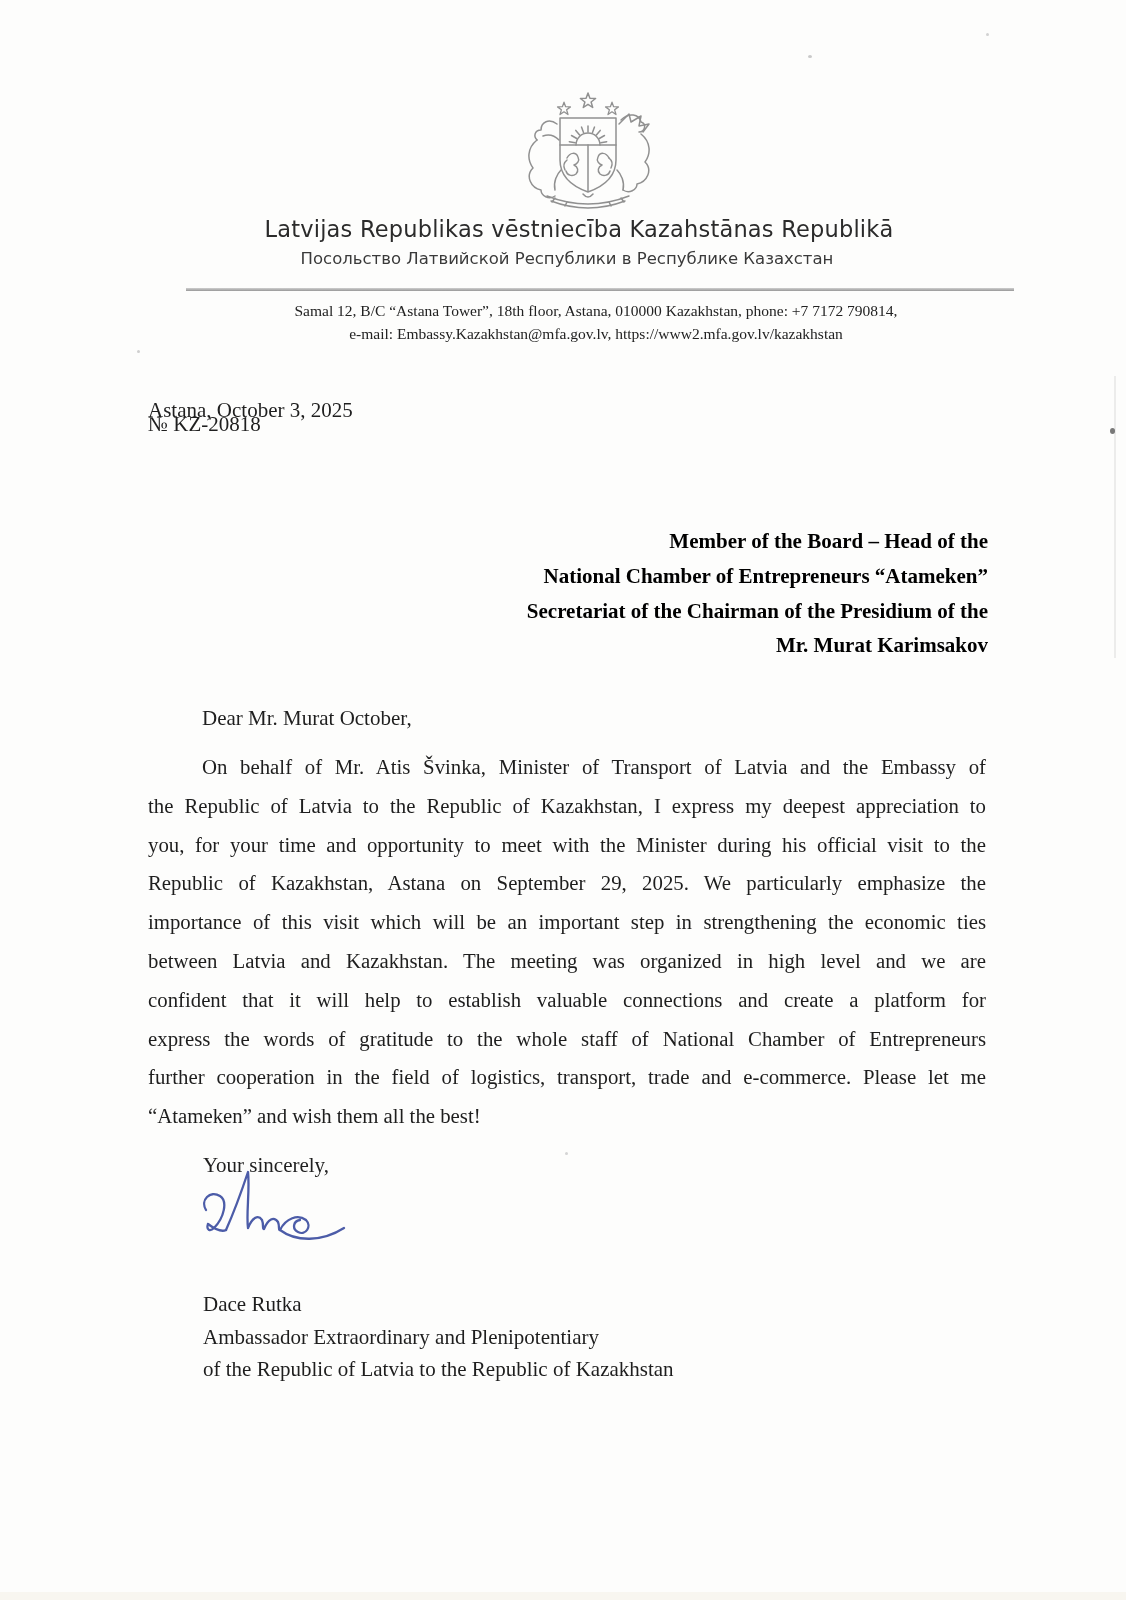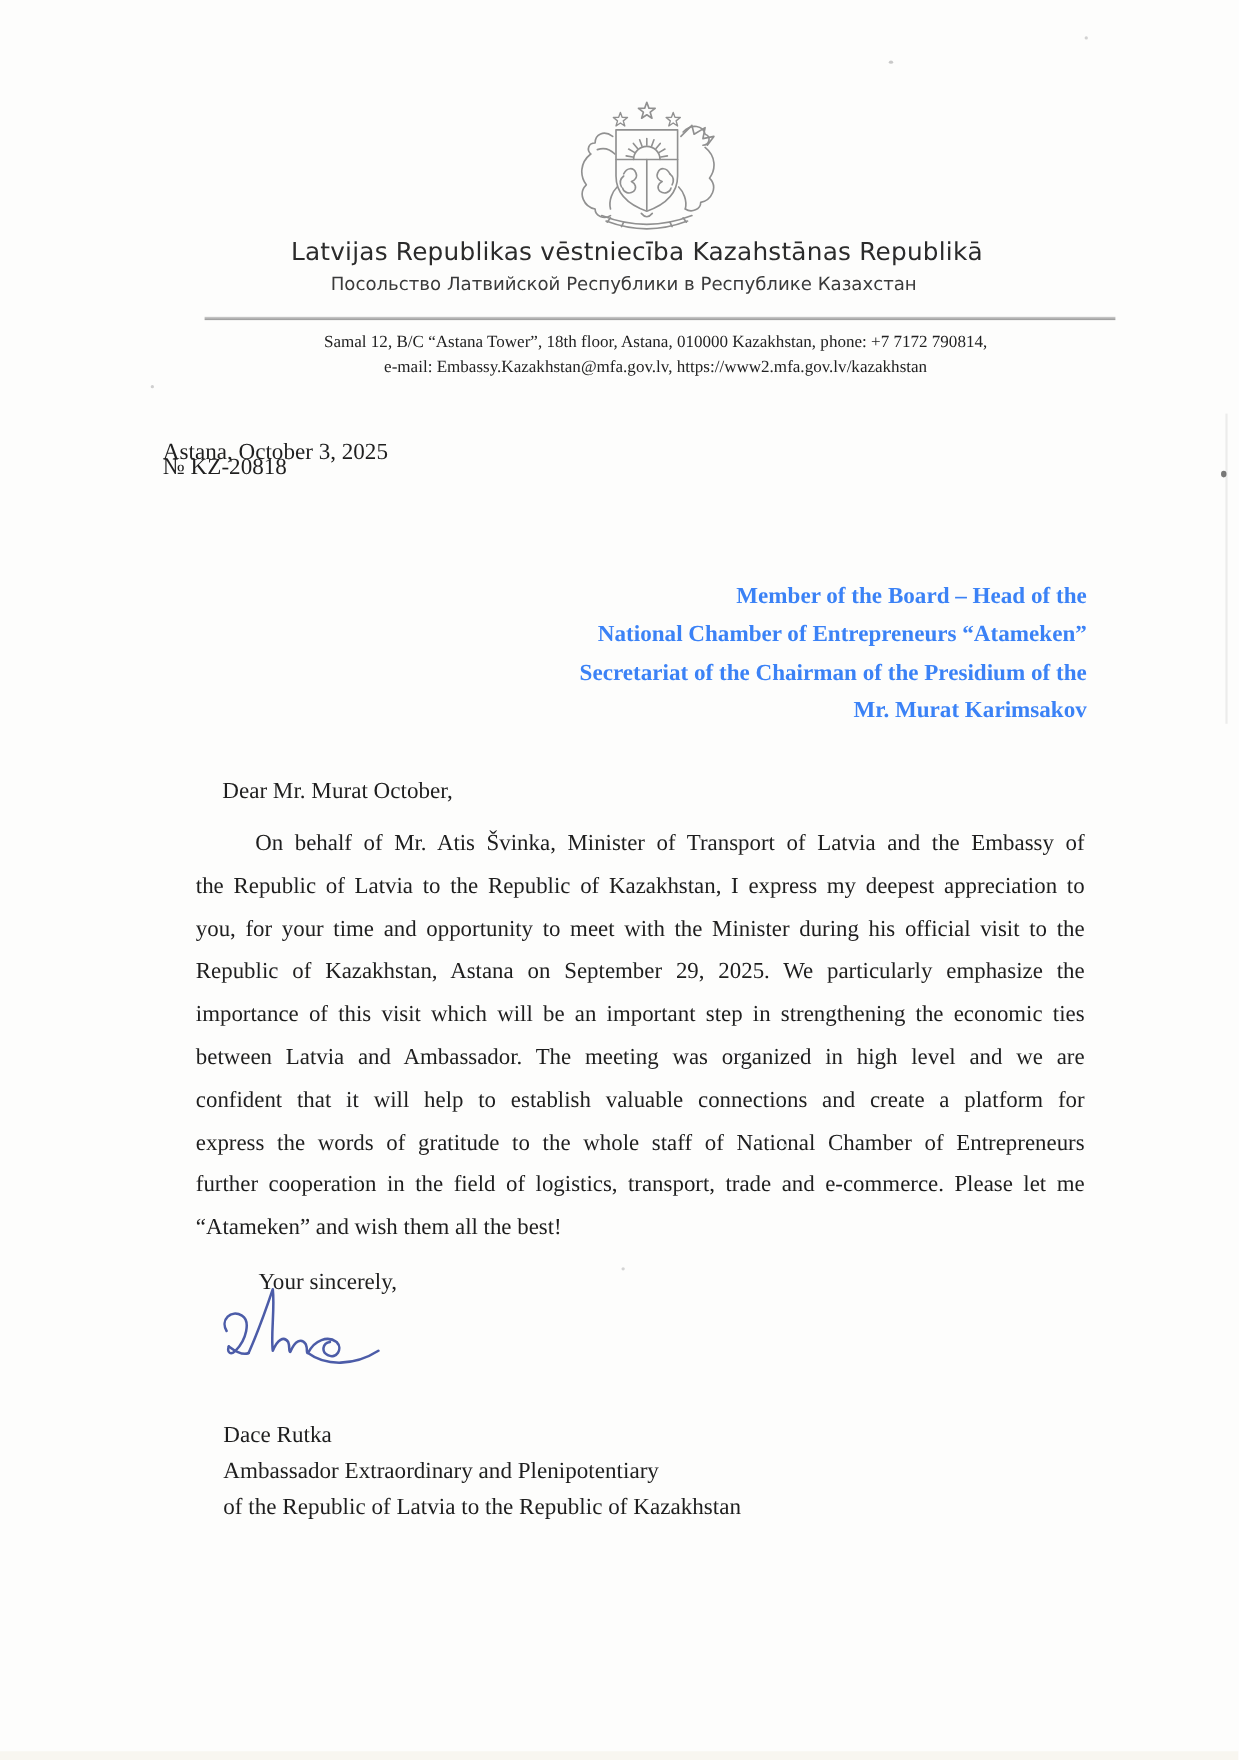--- a/index.html
+++ b/index.html
@@ -33,32 +33,32 @@
     position:absolute;left:33px;top:300px;width:1126px;
     text-align:center;font-size:15.5px;line-height:22.5px;color:#222;
   }
   
   .date-line{position:absolute;left:148px;top:398px;font-size:21px;}
   .ref-line{position:absolute;left:148px;top:412px;font-size:21px;}
   
   .recipient{
     position:absolute;right:138px;top:524px;
     text-align:right;font-weight:bold;font-size:21px;line-height:34.8px;
-    color:#3b82f6;
+    color:#000000;
   }
   
   .salutation{position:absolute;left:202px;top:706px;font-size:21px;}
   .body-block{
     position:absolute;left:148px;top:748px;width:838px;
     font-size:20.8px;line-height:38.8px;color:#1e1e1e;
   }
-  .bl{text-align:justify;text-align-last:justify;white-space:normal;margin-left:30px;}
+  .bl{text-align:justify;text-align-last:justify;white-space:normal;}
   .bl.first{text-indent:54px;}
   .bl.last{text-align-last:left;}
-  .closing{position:absolute;left:203px;top:1153px;font-size:21px;margin-left:32px;}
+  .closing{position:absolute;left:203px;top:1153px;font-size:21px;}
   .signature-ink{position:absolute;left:186px;top:1164px;width:168px;height:92px;}
   .sig-block{
     position:absolute;left:203px;top:1248px;
     font-size:21px;line-height:32.6px;color:#1e1e1e;margin-top:40px;
   }
   
   .speck{position:absolute;border-radius:50%;}
   .sp1{left:808px;top:55px;width:4px;height:3px;background:#c9c9c9;}
   .sp2{left:986px;top:33px;width:3px;height:3px;background:#d2d2d2;}
   .sp3{left:137px;top:350px;width:3px;height:3px;background:#cfcfcf;}
@@ -136,21 +136,21 @@
   </div>
 
   <div class="salutation">Dear Mr. Murat October,</div>
 
   <div class="body-block">
     <div class="bl first">On behalf of Mr. Atis Švinka, Minister of Transport of Latvia and the Embassy of</div>
     <div class="bl">the Republic of Latvia to the Republic of Kazakhstan, I express my deepest appreciation to</div>
     <div class="bl">you, for your time and opportunity to meet with the Minister during his official visit to the</div>
     <div class="bl">Republic of Kazakhstan, Astana on September 29, 2025. We particularly emphasize the</div>
     <div class="bl">importance of this visit which will be an important step in strengthening the economic ties</div>
-    <div class="bl">between Latvia and Ambassador. The meeting was organized in high level and we are</div>
+    <div class="bl">between Latvia and Kazakhstan. The meeting was organized in high level and we are</div>
     <div class="bl">confident that it will help to establish valuable connections and create a platform for</div>
     <div class="bl">express the words of gratitude to the whole staff of National Chamber of Entrepreneurs</div>
     <div class="bl">further cooperation in the field of logistics, transport, trade and e-commerce. Please let me</div>
     <div class="bl last">“Atameken” and wish them all the best!</div>
   </div>
 
   <div class="closing">Your sincerely,</div>
 
   <div class="signature-ink">
     <svg viewBox="0 0 168 92" width="168" height="92" xmlns="http://www.w3.org/2000/svg">

